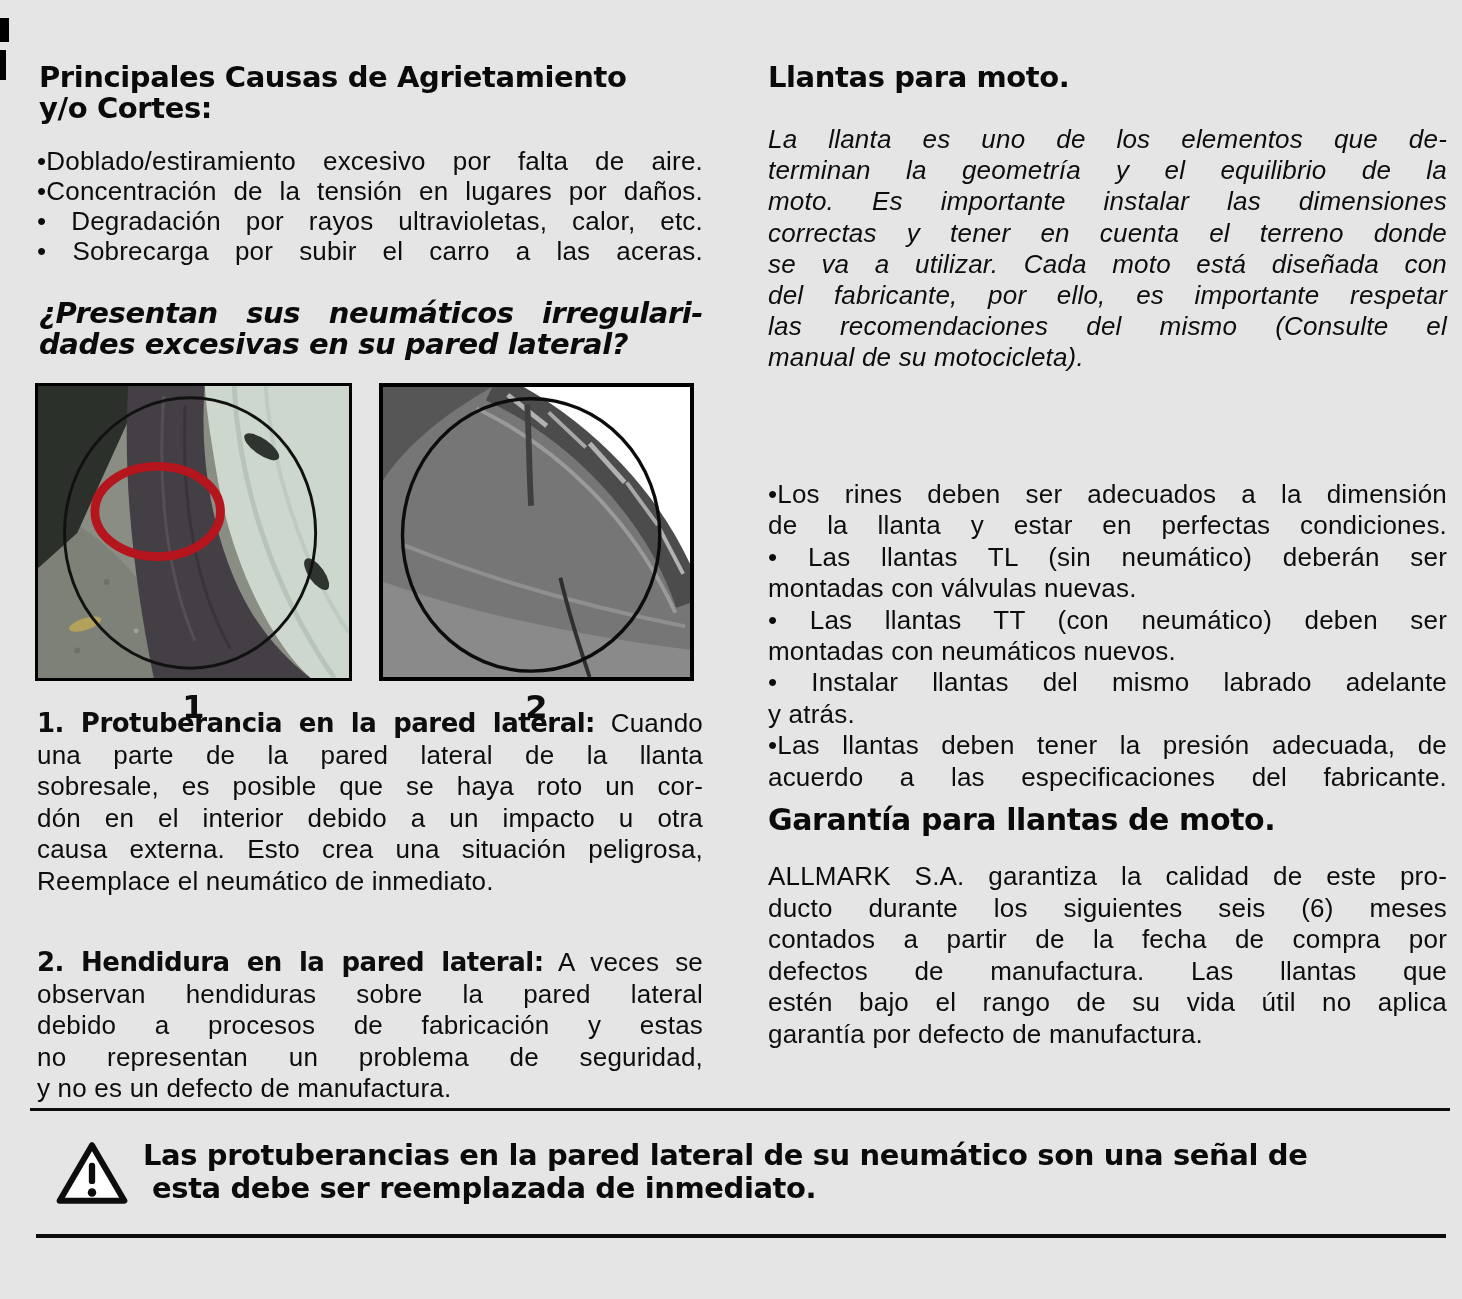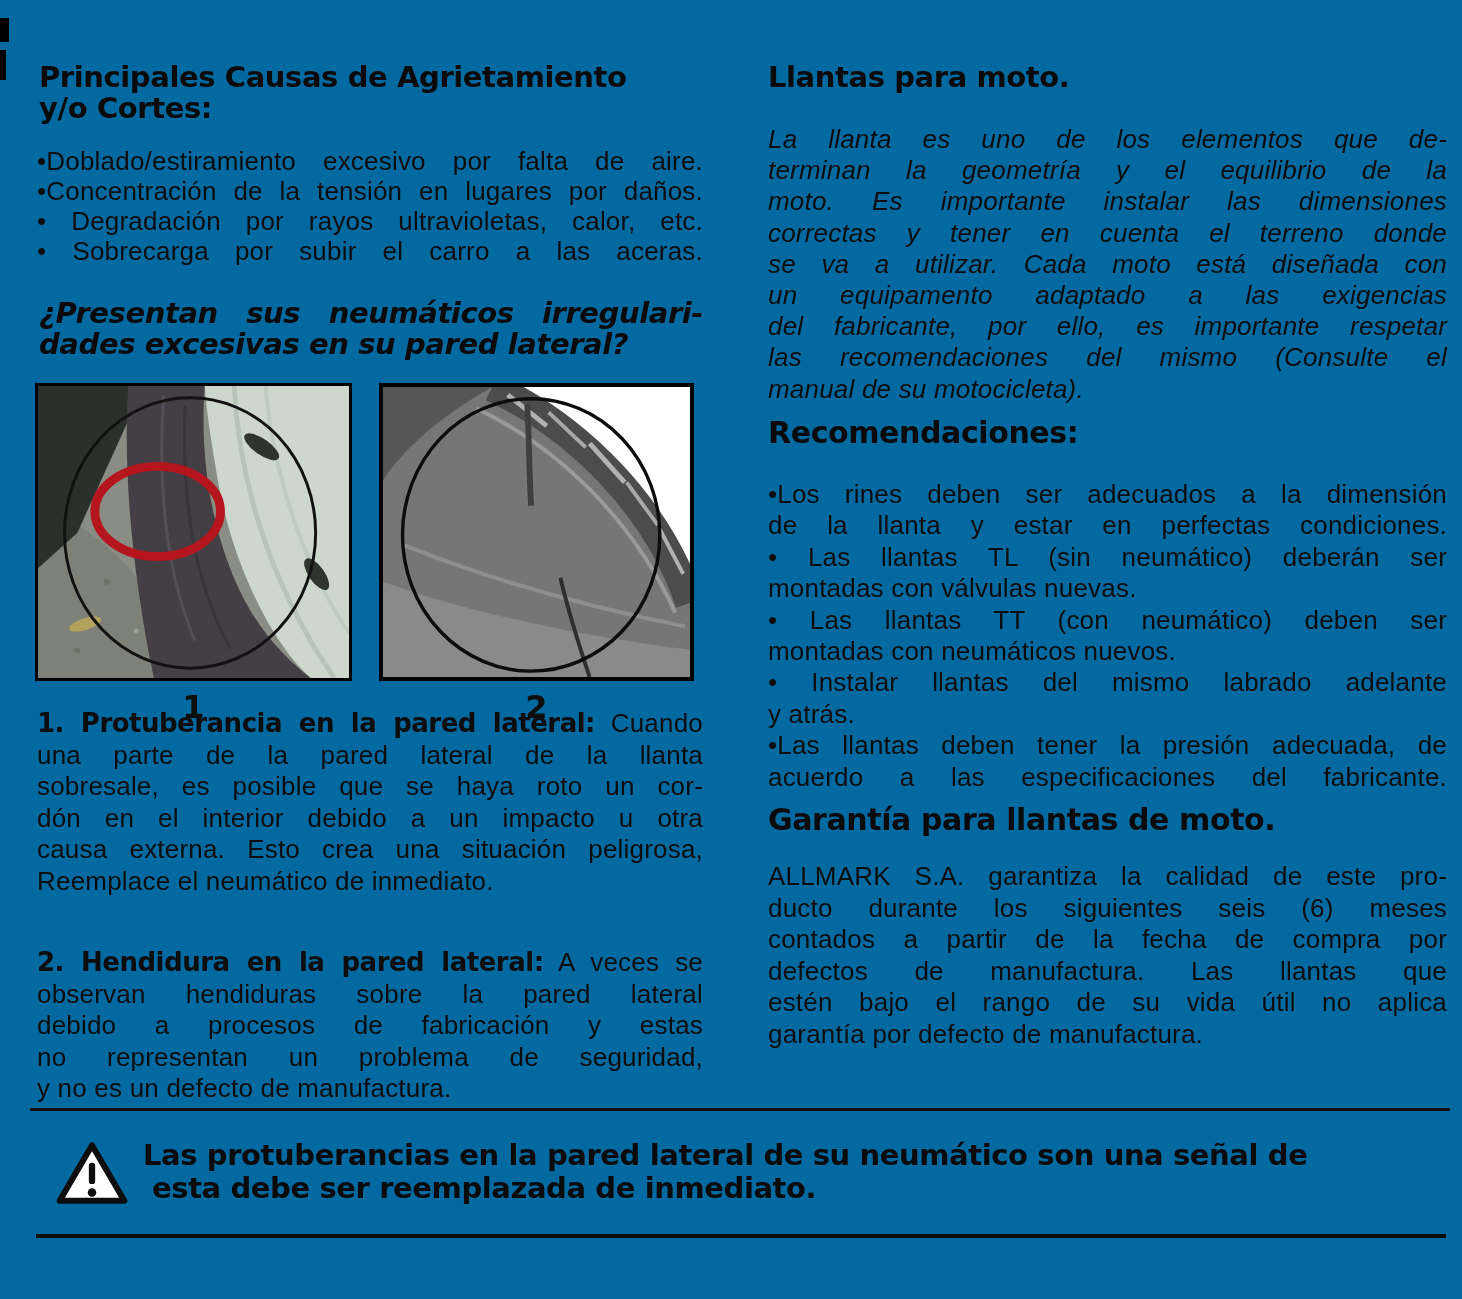--- a/index.html
+++ b/index.html
@@ -1,19 +1,19 @@
 <!DOCTYPE html>
 <html><head>
 <meta charset="utf-8">
 <style>
   html,body{margin:0;padding:0;background:#ffffff;}
   #page{
     position:relative;
     width:1462px;height:1299px;
-    background:#0369a1;
+    background:#e5e5e5;
     font-family:"Liberation Sans",sans-serif;
     color:#0d0d0d;
     overflow:hidden;
   }
   .tblock{position:absolute;}
   
   .head{
     font-family:"DejaVu Sans",sans-serif;
     font-weight:800;
     letter-spacing:-0.4px;
@@ -179,30 +179,26 @@
     <div class="ln" data-bind="right_column.heading1">Llantas para moto.</div>
   </div>
 
   <div class="tblock body-txt just" id="para1-right">
     <div data-bind-lines="right_column.para1_lines">
         <div class="ln">La llanta es uno de los elementos que de-</div>
         <div class="ln">terminan la geometría y el equilibrio de la</div>
         <div class="ln">moto. Es importante instalar las dimensiones</div>
         <div class="ln">correctas y tener en cuenta el terreno donde</div>
         <div class="ln">se va a utilizar. Cada moto está diseñada con</div>
-        <div class="ln">un equipamento adaptado a las exigencias</div>
         <div class="ln">del fabricante, por ello, es importante respetar</div>
         <div class="ln">las recomendaciones del mismo (Consulte el</div>
         <div class="ln">manual de su motocicleta).</div>
       </div>
   </div>
 
-  <div class="tblock head plain" id="h2-right">
-    <div class="ln" data-bind="right_column.heading2">Recomendaciones:</div>
-  </div>
 
   <div class="tblock body-txt fit" id="bullets-right">
     <div data-bind-lines="right_column.bullet_lines">
         <div class="ln">•Los rines deben ser adecuados a la dimensión</div>
         <div class="ln">de la llanta y estar en perfectas condiciones.</div>
         <div class="ln">• Las llantas TL (sin neumático) deberán ser</div>
         <div class="ln">montadas con válvulas nuevas.</div>
         <div class="ln">• Las llantas TT (con neumático) deben ser</div>
         <div class="ln">montadas con neumáticos nuevos.</div>
         <div class="ln">• Instalar llantas del mismo labrado adelante</div>

